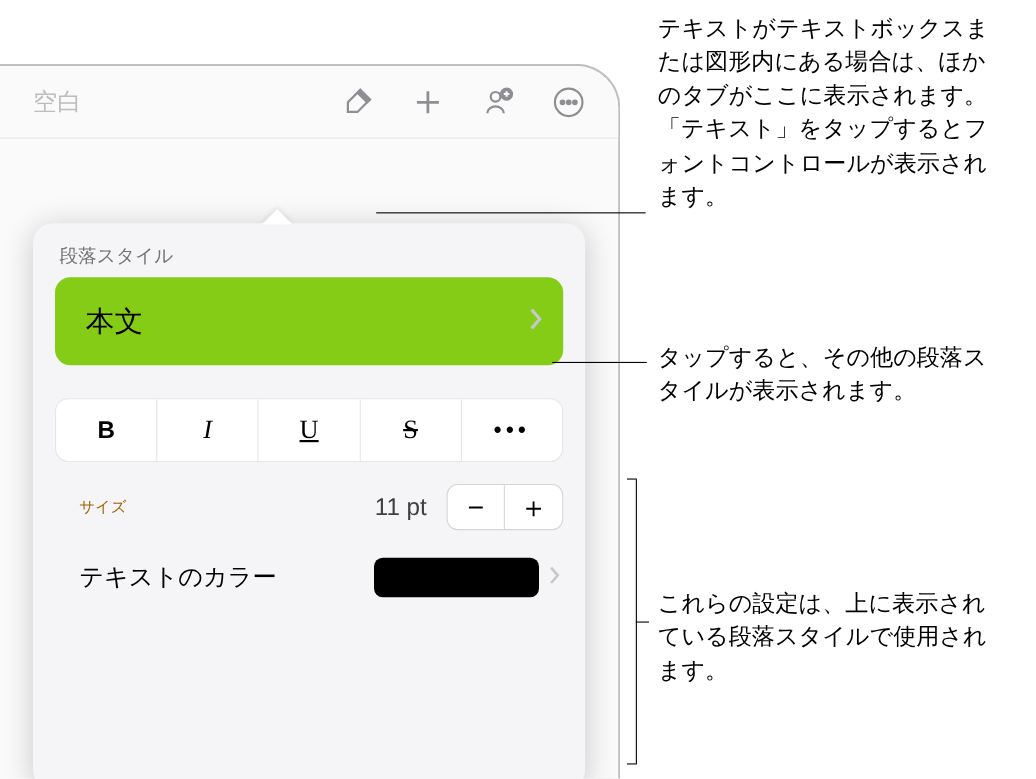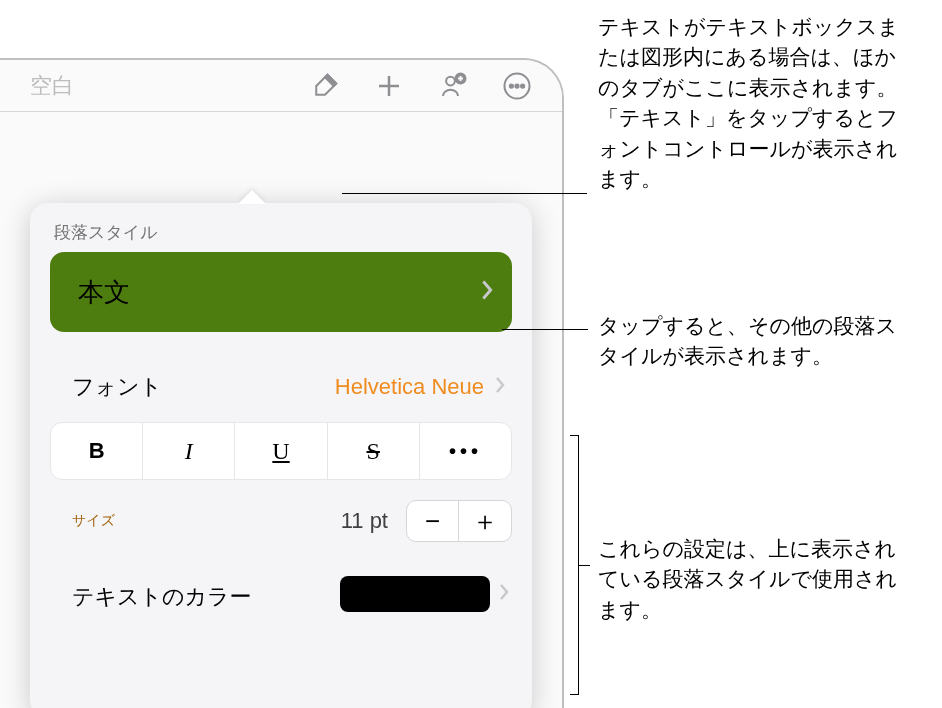--- a/index.html
+++ b/index.html
@@ -16,21 +16,21 @@
       left: 0;
       top: 58px;
       width: 564px;
       height: 650px;
       border-top: 2px solid #bfbfbf;
       border-right: 2px solid #bfbfbf;
       border-radius: 0 40px 0 0;
       background: #fafafa;
     }
     .toolbar {
-      height: 52px;
+      height: 66px;
       display: flex;
       align-items: center;
       justify-content: space-between;
       padding: 0 30px;
       border-bottom: 1px solid #d6d6d6;
       background: #fafafa;
       border-radius: 0 38px 0 0;
     }
     .toolbar-back {
       font-size: 22px;
@@ -73,21 +73,21 @@
       color: #111;
       margin-bottom: 26px;
     }
     .section-label {
       font-size: 17px;
       color: #737373;
       padding: 0 24px 8px 24px;
     }
     .style-row {
       margin: 0 20px 30px 20px;
-      background: #4d7c0f;
+      background: #84cc16;
       border-radius: 14px;
       height: 80px;
       display: flex;
       align-items: center;
       justify-content: space-between;
       padding: 0 18px 0 28px;
     }
     .style-name { font-size: 26px; color: #000; }
     .chevron-light { color:#c7c7cc; }
     .font-row {
@@ -147,21 +147,21 @@
     .stepper div {
       width: 52px;
       display:flex; align-items:center; justify-content:center;
       font-size: 26px; color: #000;
     }
     .stepper div:first-child { border-right:1px solid #d6d6d8; }
     .color-row {
       display:flex;
       margin: 8px 20px 0 20px;
       height: 54px;
-      align-items:flex-end;
+      align-items:center;
       justify-content: space-between;
       padding: 0 2px 0 22px;
     }
     .color-label { font-size: 22px; color:#000; }
     .color-right { display:flex; align-items:center; gap:8px; }
     .swatch {
       width: 150px; height: 36px;
       background: #000;
       border-radius: 8px;
     }
@@ -236,31 +236,20 @@
     <div class="section-label">段落スタイル</div>
     <div class="style-row">
       <span class="style-name">本文</span>
       <span class="chevron-light">
         <svg width="14" height="22" viewBox="0 0 10 18" fill="none" stroke="#c7c7cc" stroke-width="2.4">
             <polyline points="2,2 8,9 2,16"></polyline>
           </svg>
       </span>
     </div>
 
-    <div class="font-row">
-      <span class="font-label">フォント</span>
-      <span class="font-right">
-        <span class="font-value">Helvetica Neue</span>
-        <span class="chevron-light">
-          <svg width="12" height="18" viewBox="0 0 10 18" fill="none" stroke="#c7c7cc" stroke-width="2.4">
-              <polyline points="2,2 8,9 2,16"></polyline>
-            </svg>
-        </span>
-      </span>
-    </div>
 
     <div class="biu-row">
       <div class="biu-btn biu-bold">B</div>
       <div class="biu-btn biu-italic">I</div>
       <div class="biu-btn biu-under">U</div>
       <div class="biu-btn biu-strike">S</div>
       <div class="biu-btn biu-more">•••</div>
     </div>
 
     <div class="size-row">

